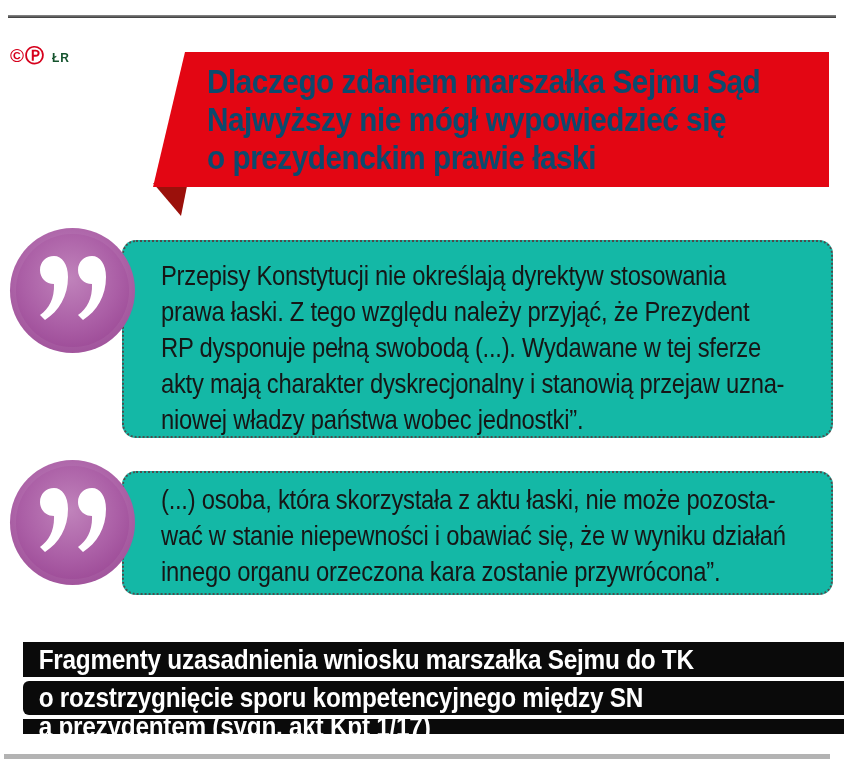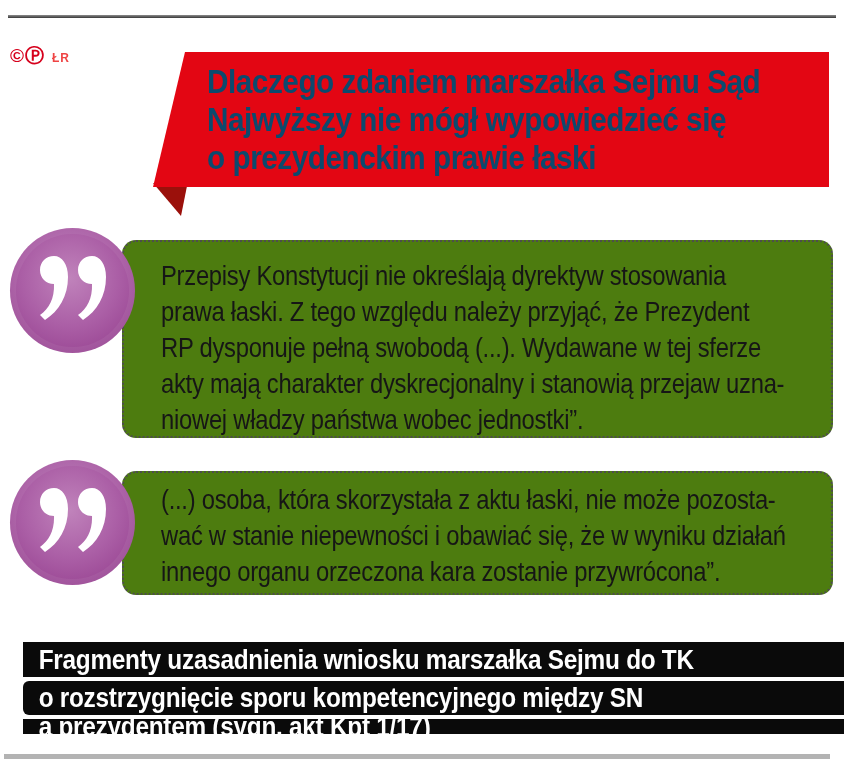--- a/index.html
+++ b/index.html
@@ -6,31 +6,31 @@
   .canvas{
     position:relative;width:844px;height:760px;background:#ffffff;overflow:hidden;
     font-family:"Liberation Sans", sans-serif;
   }
   .top-rule{
     position:absolute;left:8px;top:15px;width:828px;height:3px;
     background:linear-gradient(180deg,#8c8c8c,#383838);
   }
   .credit{position:absolute;left:10px;top:46px;display:flex;align-items:center;}
   .credit-marks{color:#d6001c;font-weight:bold;font-size:19px;letter-spacing:1px;line-height:20px;}
-  .credit-initials{color:#ef4444;font-weight:bold;font-size:12px;letter-spacing:1px;margin-left:7px;margin-top:3px;}
+  .credit-initials{color:#14532d;font-weight:bold;font-size:12px;letter-spacing:1px;margin-left:7px;margin-top:3px;}
 
   .banner-svg{position:absolute;left:0;top:0;width:844px;height:240px;}
   .banner-text{
     position:absolute;left:207px;top:63px;color:#0c4a6e;font-weight:bold;
     font-size:33px;line-height:38px;
   }
   .banner-text .bline{white-space:nowrap;transform:scaleX(0.9);transform-origin:0 50%;letter-spacing:-0.5px;}
 
   .quote-box{
-    position:absolute;left:122px;width:711px;background:#4d7c0f;
+    position:absolute;left:122px;width:711px;background:#14b8a6;
     border:2px dotted #4d4d4d;border-radius:14px;box-sizing:border-box;text-decoration:underline;
   }
   .qb1{top:240px;height:198px;}
   .qb2{top:471px;height:124px;}
   .qtext{position:absolute;left:37px;color:#161616;font-size:27.5px;line-height:36px;}
   .qb1 .qtext{top:16px;}
   .qb2 .qtext{top:9px;}
   .qline{white-space:nowrap;transform:scaleX(0.865);transform-origin:0 50%;letter-spacing:-0.3px;}
 
   .quote-circle{

